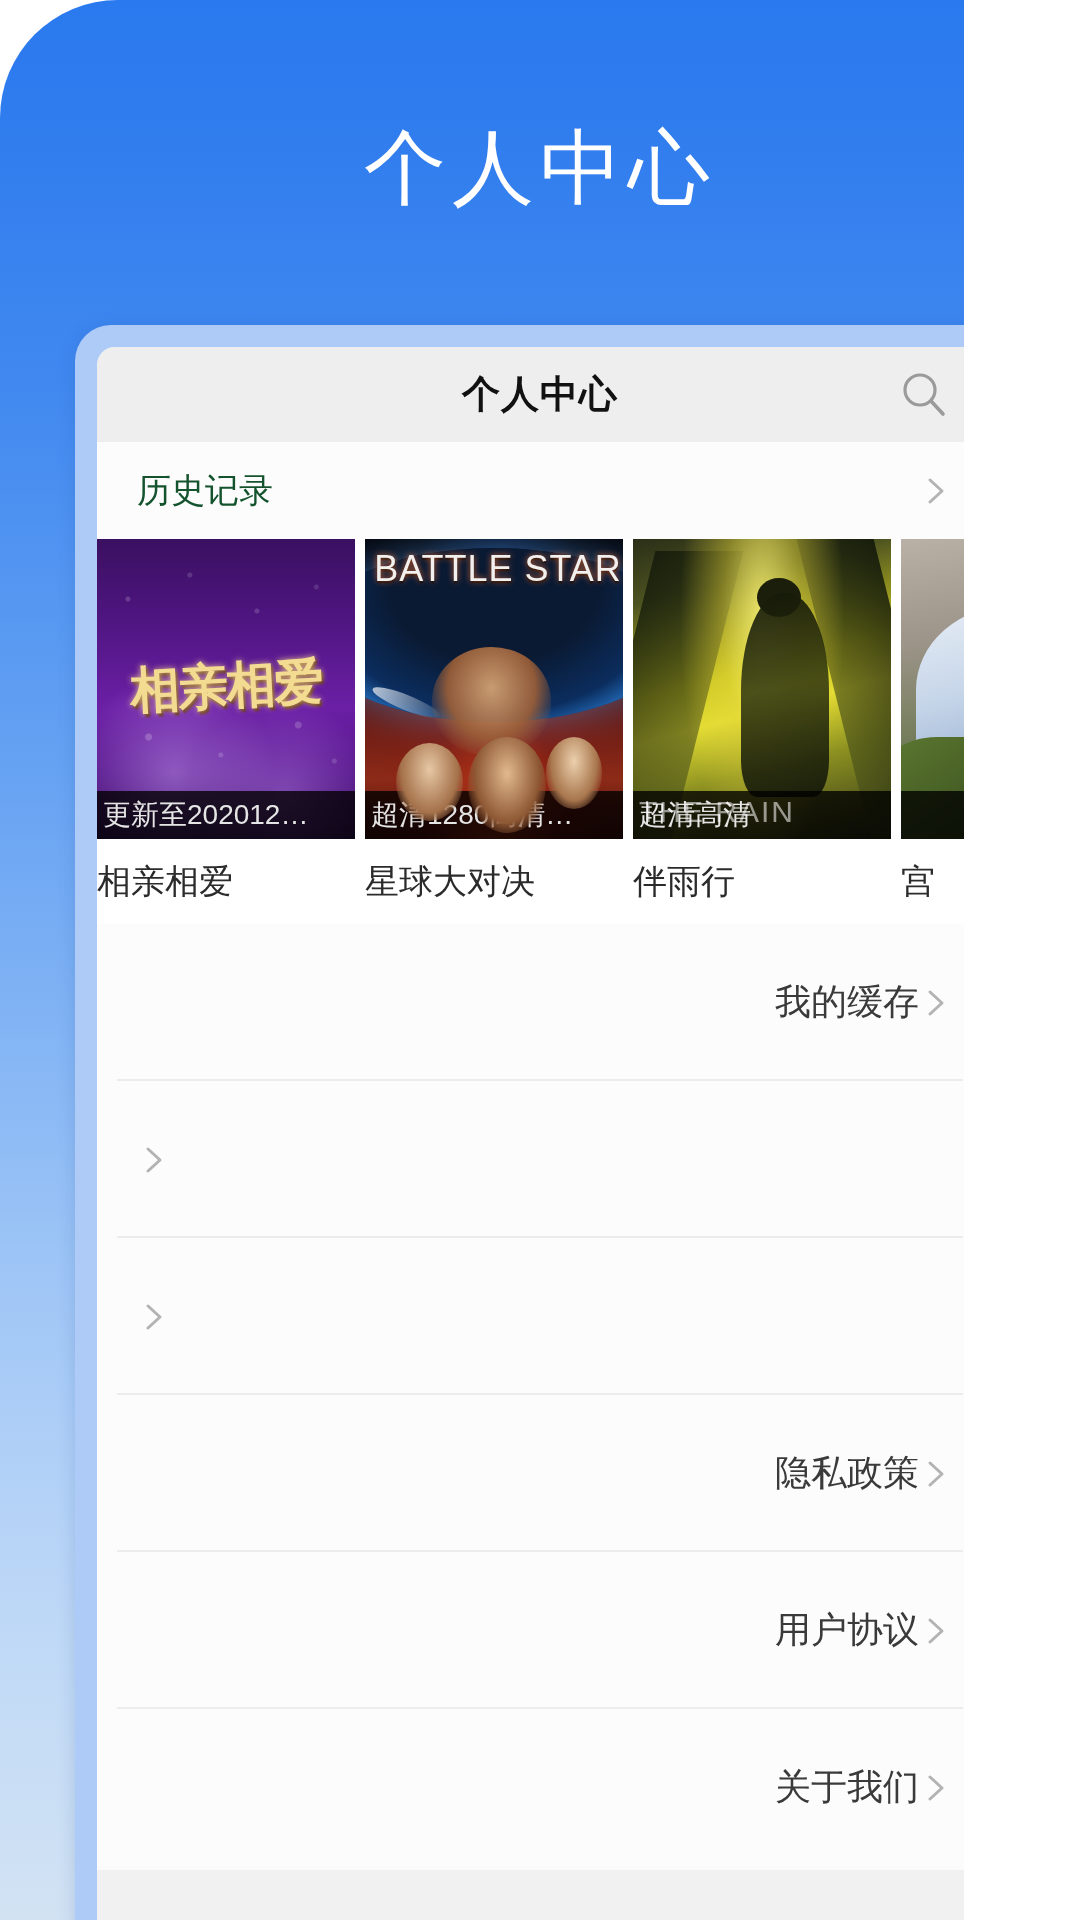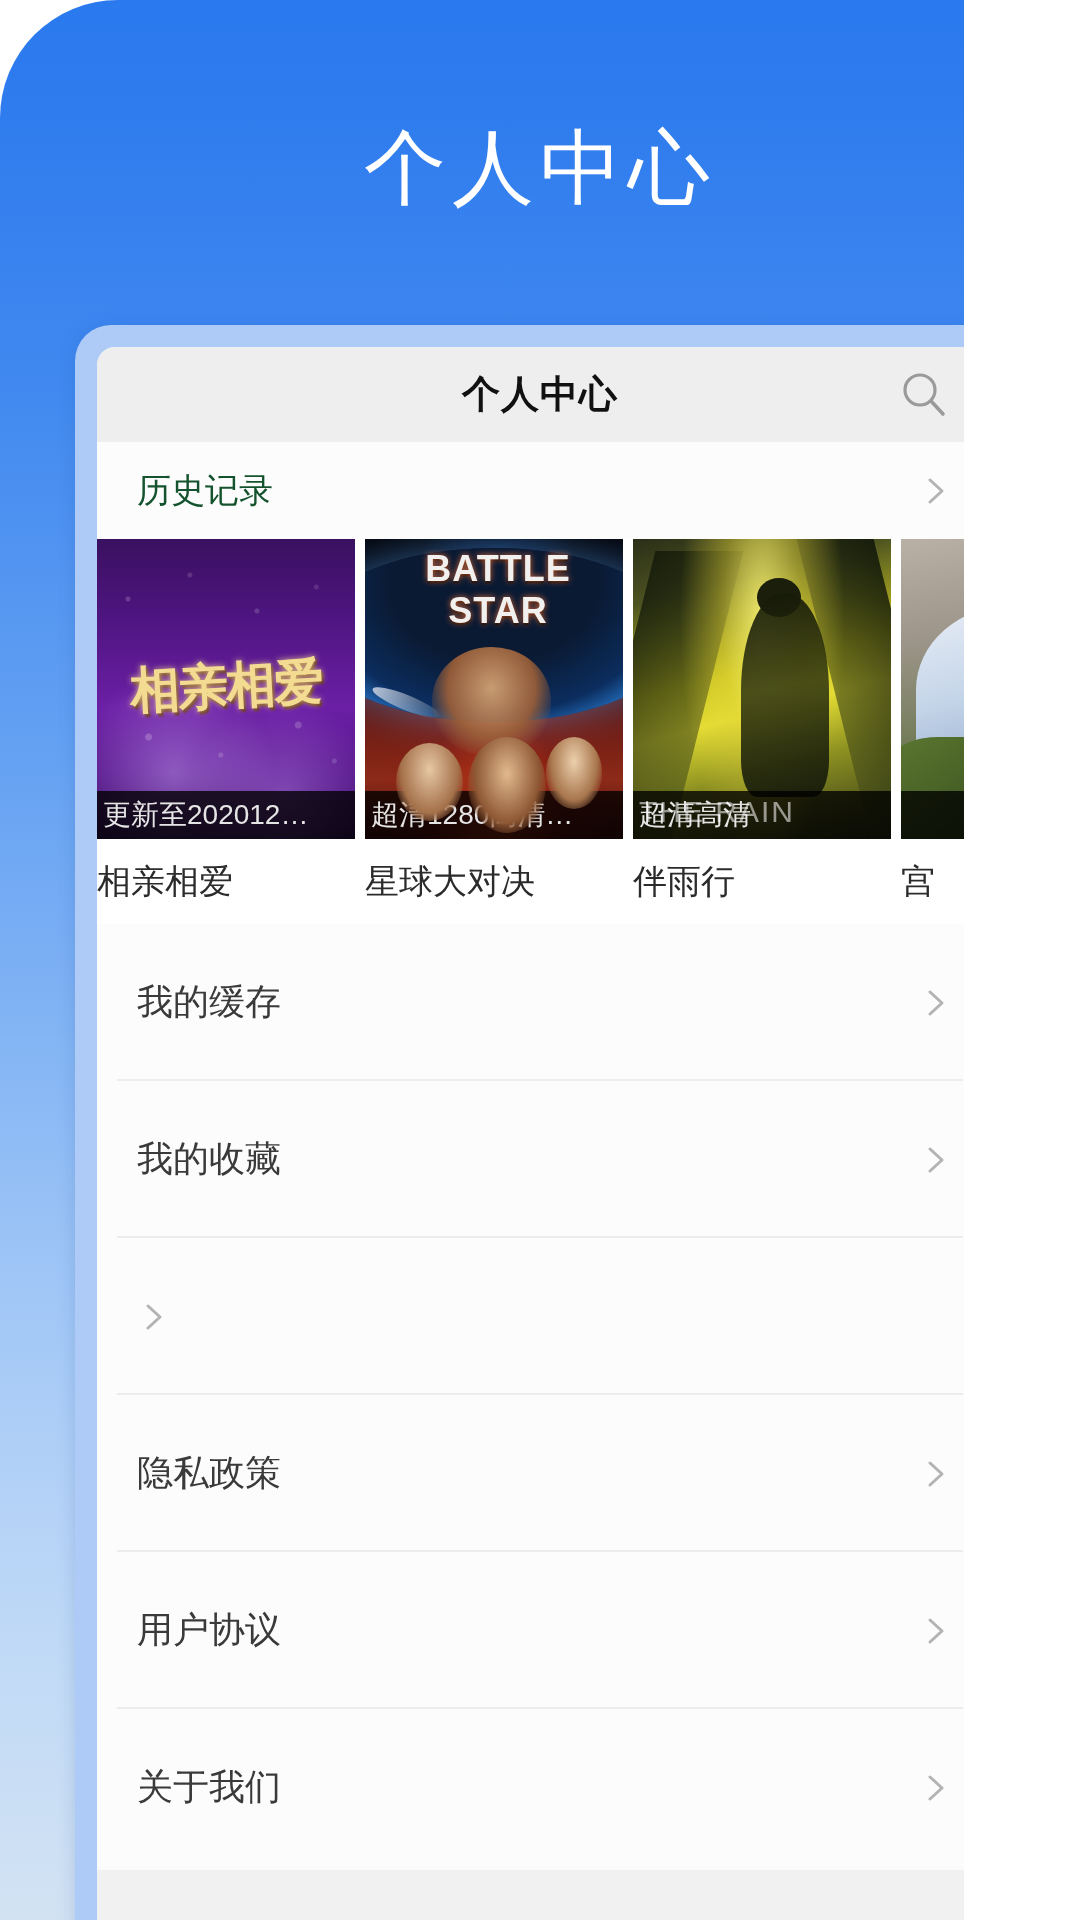--- a/index.html
+++ b/index.html
@@ -235,21 +235,21 @@
     height: 58%;
     border-radius: 50%;
     background: radial-gradient(ellipse at 50% 20%, #0a1a33 40%, #0b2d5e 66%, #2b7fd6 82%, #79c8ff 92%, rgba(120,200,255,0) 100%);
     box-shadow: 0 0 40px rgba(90,180,255,0.45);
   }
   .wars-t1 {
     position: absolute; left: 8px; right: 0; top: 3%;
     text-align: center;
     color: #f2f0ee;
     font-size: 36px;
-    font-weight: 700;
+    font-weight: 400;
     letter-spacing: 1px;
     text-shadow: 0 0 6px rgba(255,120,60,0.85), 0 2px 2px #000;
     z-index: 3;
   }
   .wars-t2 {
     position: absolute; left: 0; right: 0; top: 11%;
     text-align: center;
     color: #faf8f6;
     font-size: 66px;
     font-weight: 700;
@@ -376,20 +376,21 @@
     left: -10%; bottom: -6%;
     width: 60%; height: 40%;
     background: linear-gradient(145deg, #5e7a32, #2f4418);
     border-radius: 40% 20% 10% 10%;
   }
 
   
   .menu {
     background: #fbfbfb;
     padding-bottom: 4px;
+    text-align: right;
   }
   .menu-item {
     height: 157px;
     display: flex;
     align-items: center;
     padding: 0 30px 0 40px;
     box-sizing: border-box;
     position: relative;
     background: #fcfcfc;
   }
@@ -508,21 +509,20 @@
           <span class="menu-label">我的缓存</span>
           <span class="chev">
             <svg viewBox="0 0 34 34" width="34" height="34" aria-hidden="true">
                 <polyline points="11,6 23,17 11,28" fill="none" stroke="#b3b3b3" stroke-width="3" stroke-linecap="round" stroke-linejoin="round"></polyline>
               </svg>
           </span>
           <span class="sep"></span>
         </div>
 
         <div class="menu-item">
-          <span class="menu-label">我的收藏</span>
           <span class="chev">
             <svg viewBox="0 0 34 34" width="34" height="34" aria-hidden="true">
                 <polyline points="11,6 23,17 11,28" fill="none" stroke="#b3b3b3" stroke-width="3" stroke-linecap="round" stroke-linejoin="round"></polyline>
               </svg>
           </span>
           <span class="sep"></span>
         </div>
 
         <div class="menu-item">
           <span class="chev">

